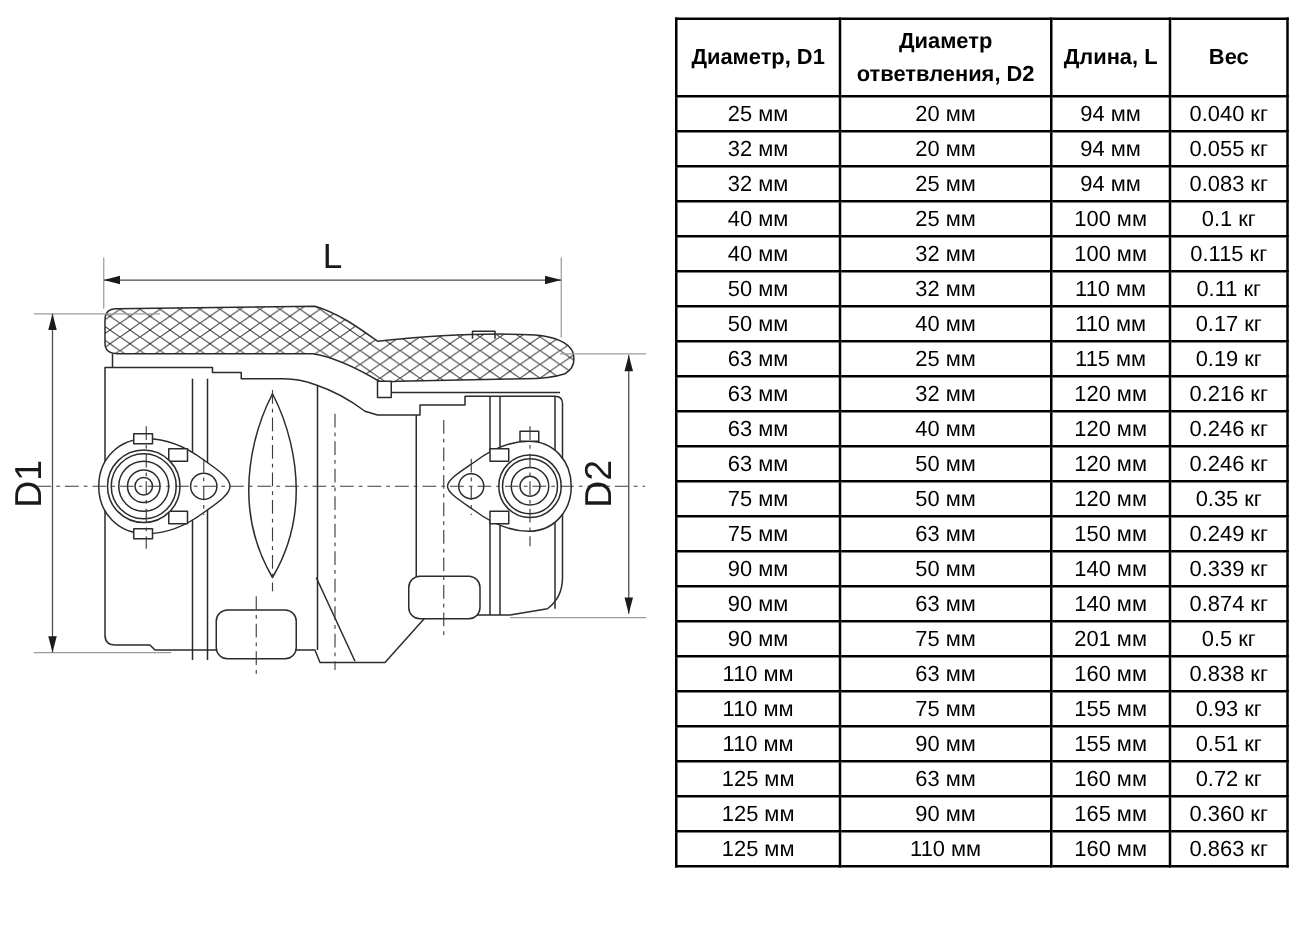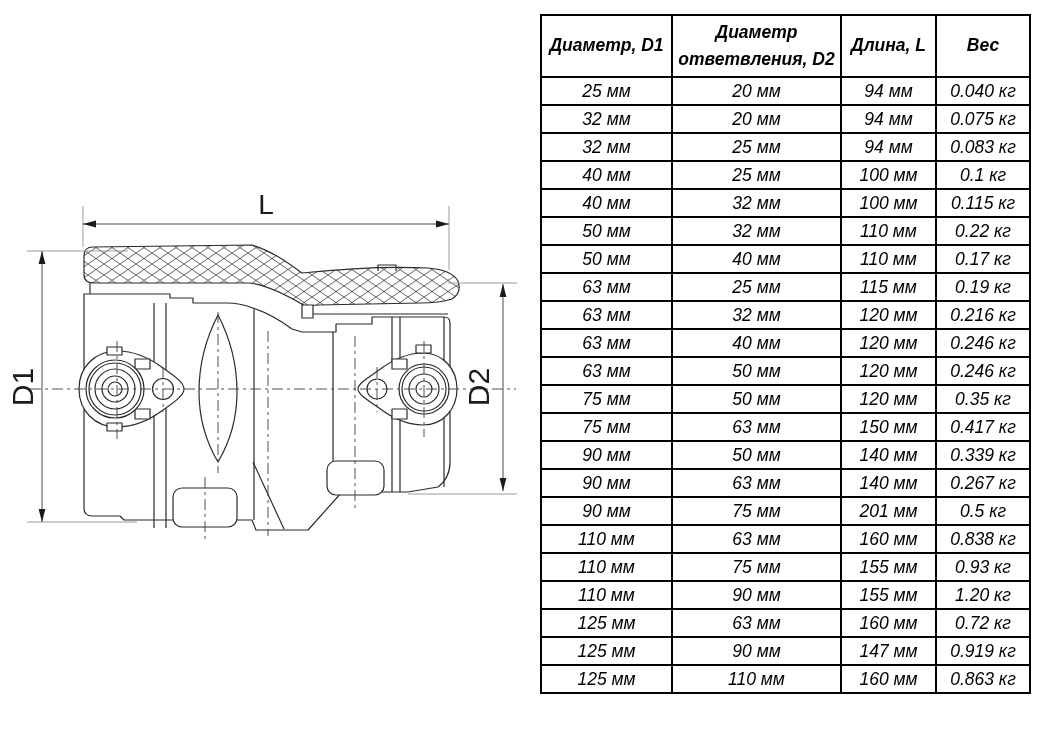--- a/index.html
+++ b/index.html
@@ -12,21 +12,20 @@
   }
   #root { position: absolute; inset: 0; }
   svg.drawing { position: absolute; left: 0; top: 0; }
 
   table.spec {
     position: absolute; left: 540px; top: 14px;
     width: 489px;
     border-collapse: collapse;
     table-layout: fixed;
     color: #000;
-    font-style: italic;
   }
   table.spec th, table.spec td {
     border: 2px solid #000;
     text-align: center;
     vertical-align: middle;
     padding: 0 4px;
     overflow: hidden;
   }
   table.spec th {
     height: 60px;
@@ -190,21 +189,21 @@
         <tr>
           <td>25 мм</td>
           <td>20 мм</td>
           <td>94 мм</td>
           <td>0.040 кг</td>
         </tr>
         <tr>
           <td>32 мм</td>
           <td>20 мм</td>
           <td>94 мм</td>
-          <td>0.075 кг</td>
+          <td>0.055 кг</td>
         </tr>
         <tr>
           <td>32 мм</td>
           <td>25 мм</td>
           <td>94 мм</td>
           <td>0.083 кг</td>
         </tr>
         <tr>
           <td>40 мм</td>
           <td>25 мм</td>
@@ -214,21 +213,21 @@
         <tr>
           <td>40 мм</td>
           <td>32 мм</td>
           <td>100 мм</td>
           <td>0.115 кг</td>
         </tr>
         <tr>
           <td>50 мм</td>
           <td>32 мм</td>
           <td>110 мм</td>
-          <td>0.22 кг</td>
+          <td>0.11 кг</td>
         </tr>
         <tr>
           <td>50 мм</td>
           <td>40 мм</td>
           <td>110 мм</td>
           <td>0.17 кг</td>
         </tr>
         <tr>
           <td>63 мм</td>
           <td>25 мм</td>
@@ -256,33 +255,33 @@
         <tr>
           <td>75 мм</td>
           <td>50 мм</td>
           <td>120 мм</td>
           <td>0.35 кг</td>
         </tr>
         <tr>
           <td>75 мм</td>
           <td>63 мм</td>
           <td>150 мм</td>
-          <td>0.417 кг</td>
+          <td>0.249 кг</td>
         </tr>
         <tr>
           <td>90 мм</td>
           <td>50 мм</td>
           <td>140 мм</td>
           <td>0.339 кг</td>
         </tr>
         <tr>
           <td>90 мм</td>
           <td>63 мм</td>
           <td>140 мм</td>
-          <td>0.267 кг</td>
+          <td>0.874 кг</td>
         </tr>
         <tr>
           <td>90 мм</td>
           <td>75 мм</td>
           <td>201 мм</td>
           <td>0.5 кг</td>
         </tr>
         <tr>
           <td>110 мм</td>
           <td>63 мм</td>
@@ -292,33 +291,33 @@
         <tr>
           <td>110 мм</td>
           <td>75 мм</td>
           <td>155 мм</td>
           <td>0.93 кг</td>
         </tr>
         <tr>
           <td>110 мм</td>
           <td>90 мм</td>
           <td>155 мм</td>
-          <td>1.20 кг</td>
+          <td>0.51 кг</td>
         </tr>
         <tr>
           <td>125 мм</td>
           <td>63 мм</td>
           <td>160 мм</td>
           <td>0.72 кг</td>
         </tr>
         <tr>
           <td>125 мм</td>
           <td>90 мм</td>
-          <td>147 мм</td>
-          <td>0.919 кг</td>
+          <td>165 мм</td>
+          <td>0.360 кг</td>
         </tr>
         <tr>
           <td>125 мм</td>
           <td>110 мм</td>
           <td>160 мм</td>
           <td>0.863 кг</td>
         </tr>
       </tbody>
   </table>
 

